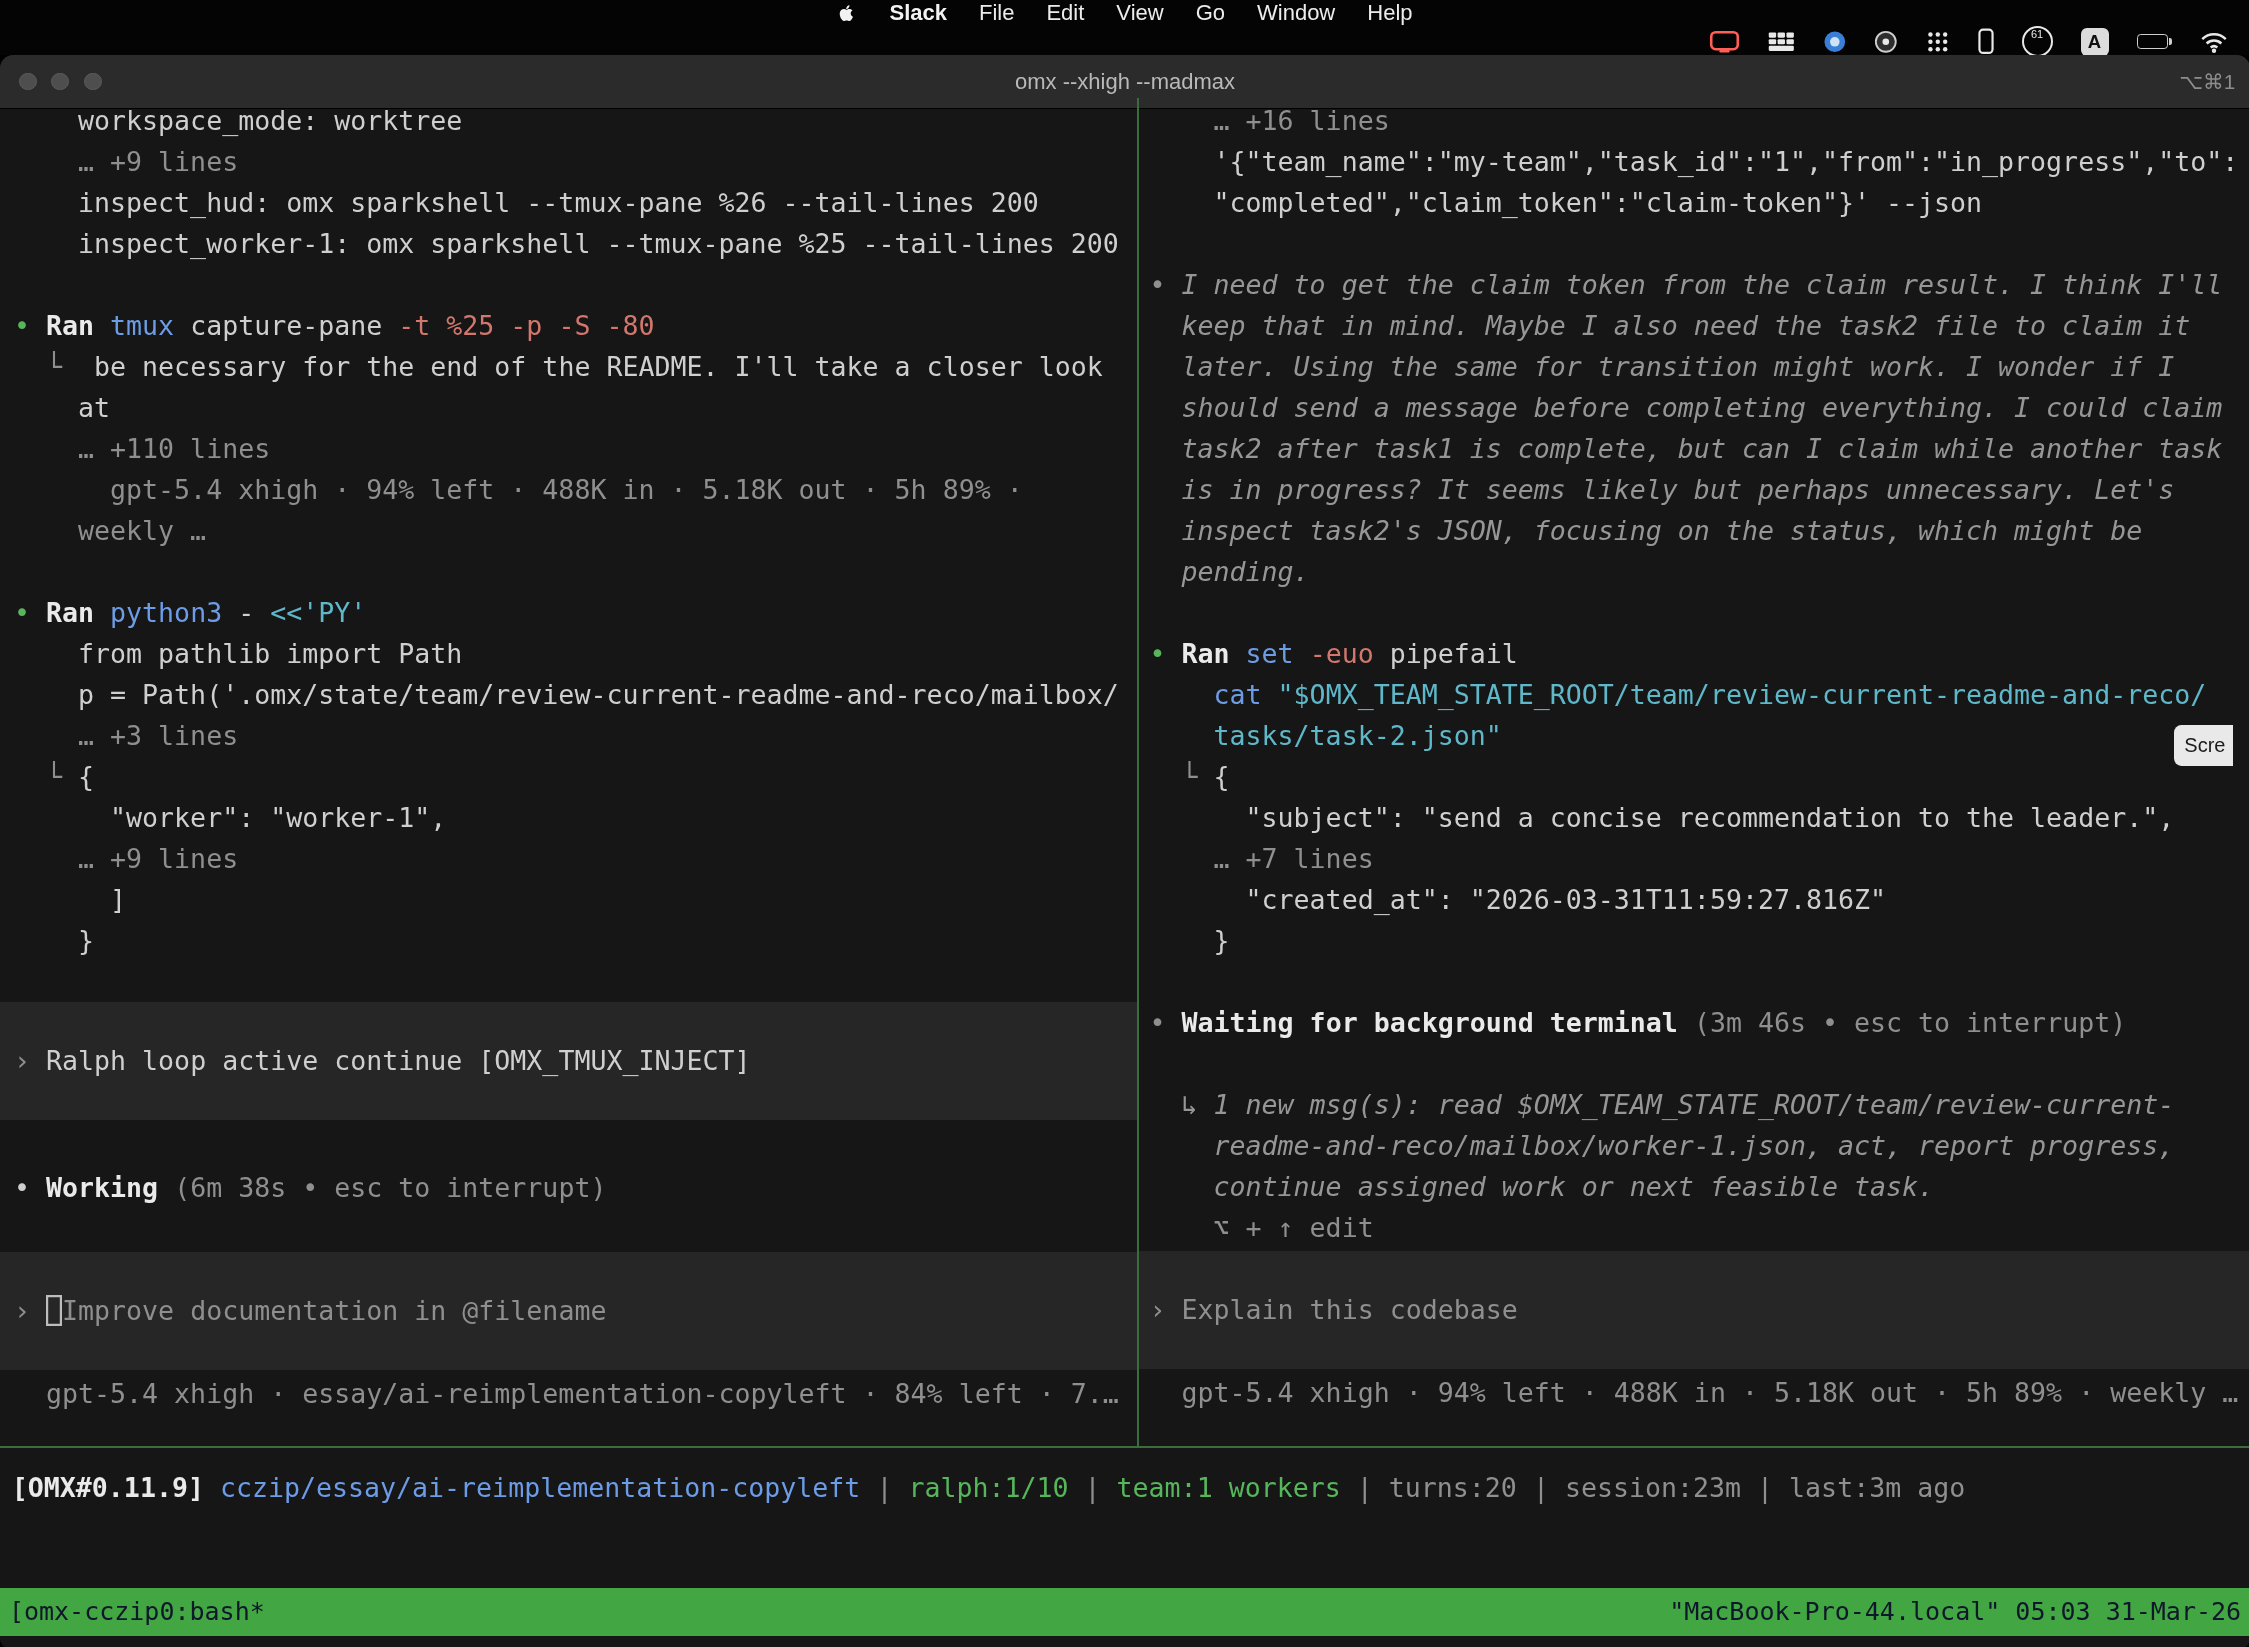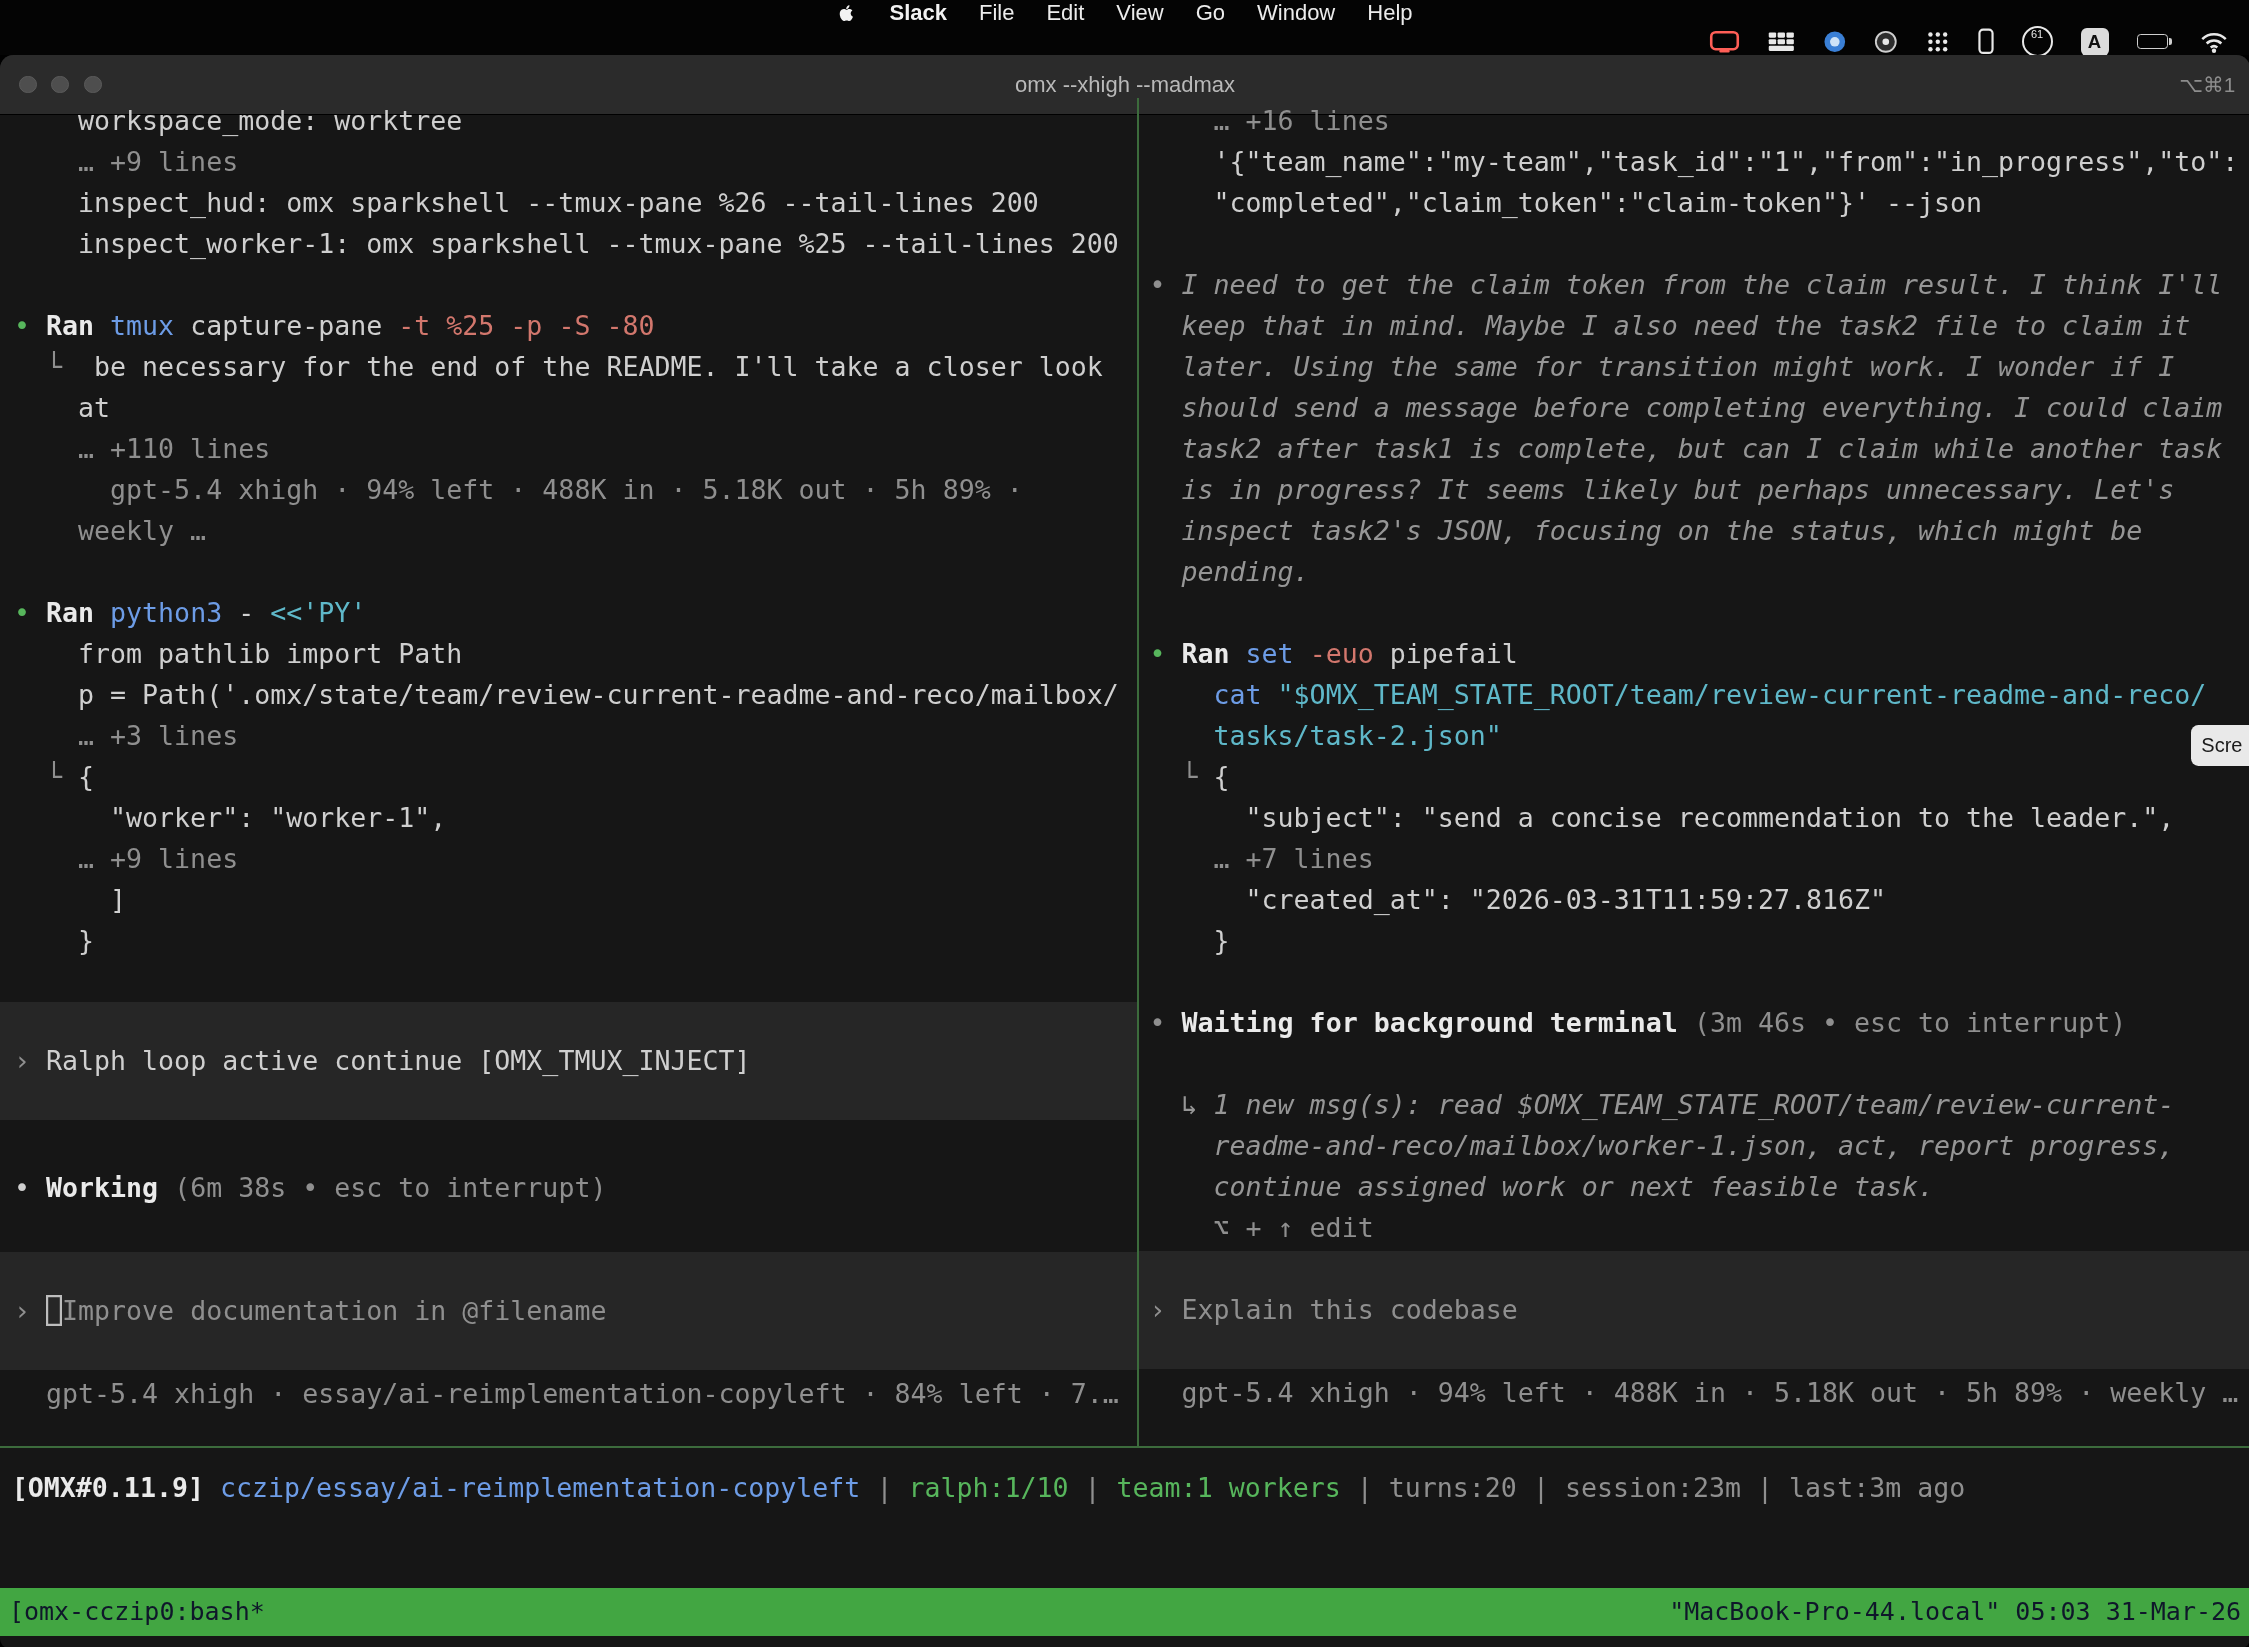--- a/index.html
+++ b/index.html
@@ -21,21 +21,21 @@
   .inputA { width:28px; height:28px; background:#dcdcdc; color:#111; border-radius:5.9px;
     display:flex; align-items:center; justify-content:center; font-size:18.5px; font-weight:bold; }
   .batt { display:flex; align-items:center; }
   .batt .case { width:31px; height:15.5px; border:1.8px solid #cfcfcf; border-radius:3.7px; padding:1.8px; }
   .batt .fill { width:60%; height:100%; background:#fff; border-radius:1.5px; }
   .batt .nub { width:3px; height:6.6px; background:#cfcfcf; border-radius:0 2.2px 2.2px 0; margin-left:1.5px; }
 
   
   .window { position:absolute; top:55px; left:0; right:0; bottom:0; background:#161616;
     border-radius:13.3px 13.3px 8.9px 8.9px; overflow:hidden; }
-  .title-bar { height:60px; background:#2b2b2b; border-bottom:0.7px solid #000;
+  .title-bar { height:54px; background:#2b2b2b; border-bottom:0.7px solid #000;
     display:flex; align-items:center; justify-content:center; position:relative; }
   .traffic { position:absolute; left:19px; top:0; height:100%; display:flex; align-items:center; gap:14.8px; }
   .tl { width:17.7px; height:17.7px; border-radius:50%; background:#4e4e4e; border:0.7px solid #5b5b5b; }
   .window-title { color:#b9b9b9; font-size:22px; font-weight:500; }
   .shortcut { position:absolute; right:14.8px; color:#8d8d8d; font-size:20.7px; }
 
   .term { position:absolute; top:43px; left:0; right:0; bottom:0;
     font-family:"DejaVu Sans Mono",monospace; font-size:26.6px; color:#cfcfcf; }
   .panes { display:flex; height:1348px; }
   .pane-left { width:1137px; overflow:hidden; padding-top:1.5px; }
@@ -55,21 +55,21 @@
   .s-g  { color:#57b65c; }
   .s-bl { color:#6d9ce6; }
   .s-r  { color:#d2776d; }
   .s-c  { color:#5fb8c9; }
   .s-i  { color:#969696; font-style:italic;margin-top:47px; }
   .s-cur{ box-shadow: inset 0 0 0 2.2px #bdbdbd; }
 
   .tmux { height:48px; background:#42a642; color:#0f172a; display:flex; align-items:center;
     justify-content:space-between; padding:0 8.9px; font-size:25px; font-family:"DejaVu Sans Mono",monospace; }
 
-  .tooltip { position:absolute; right:0; top:725px; height:41px; min-width:59px; z-index:6;
+  .tooltip { position:absolute; right:17px; top:725px; height:41px; min-width:59px; z-index:6;
     background:#e9e9e9; color:#1b1b1b; border-radius:7.4px 0 0 7.4px; display:flex; align-items:center;
     padding-left:10.3px; font-size:20px; font-family:"Liberation Sans",sans-serif; }
 </style>
 </head>
 <body>
 
 <div class="menu-bar">
   <div class="menu-left">
     <span class="apple">
       <svg viewBox="0 0 24 24" width="20" height="20">

